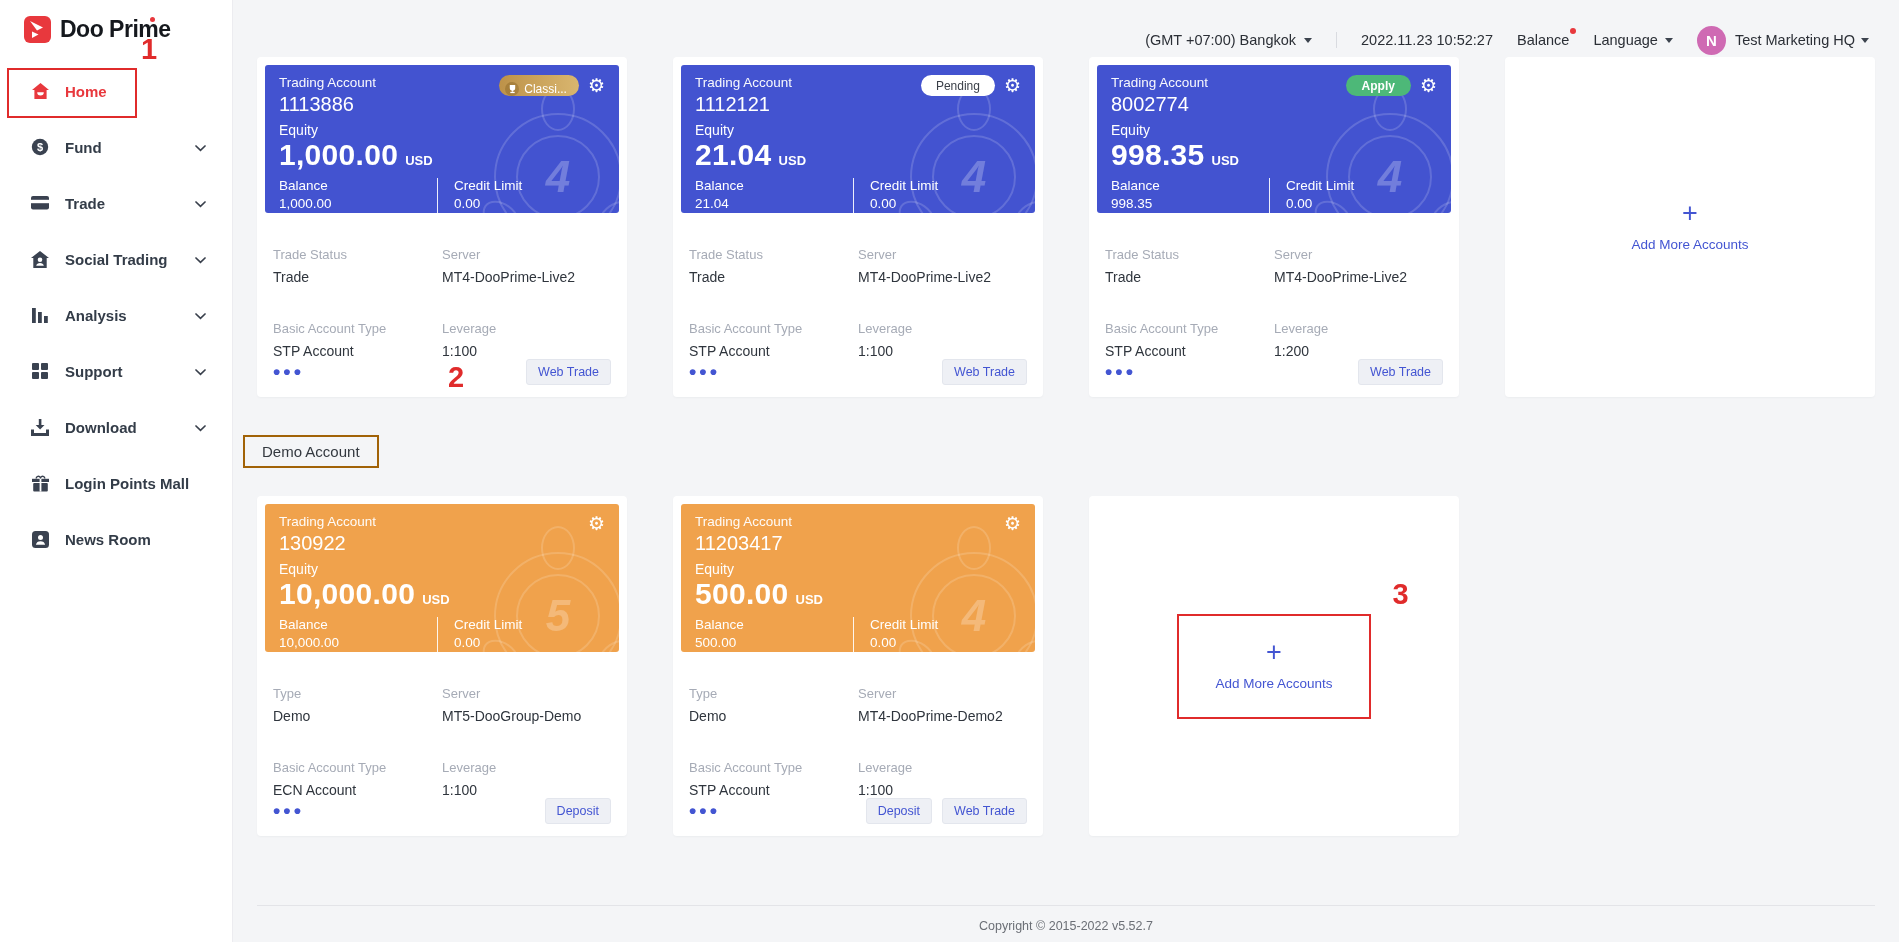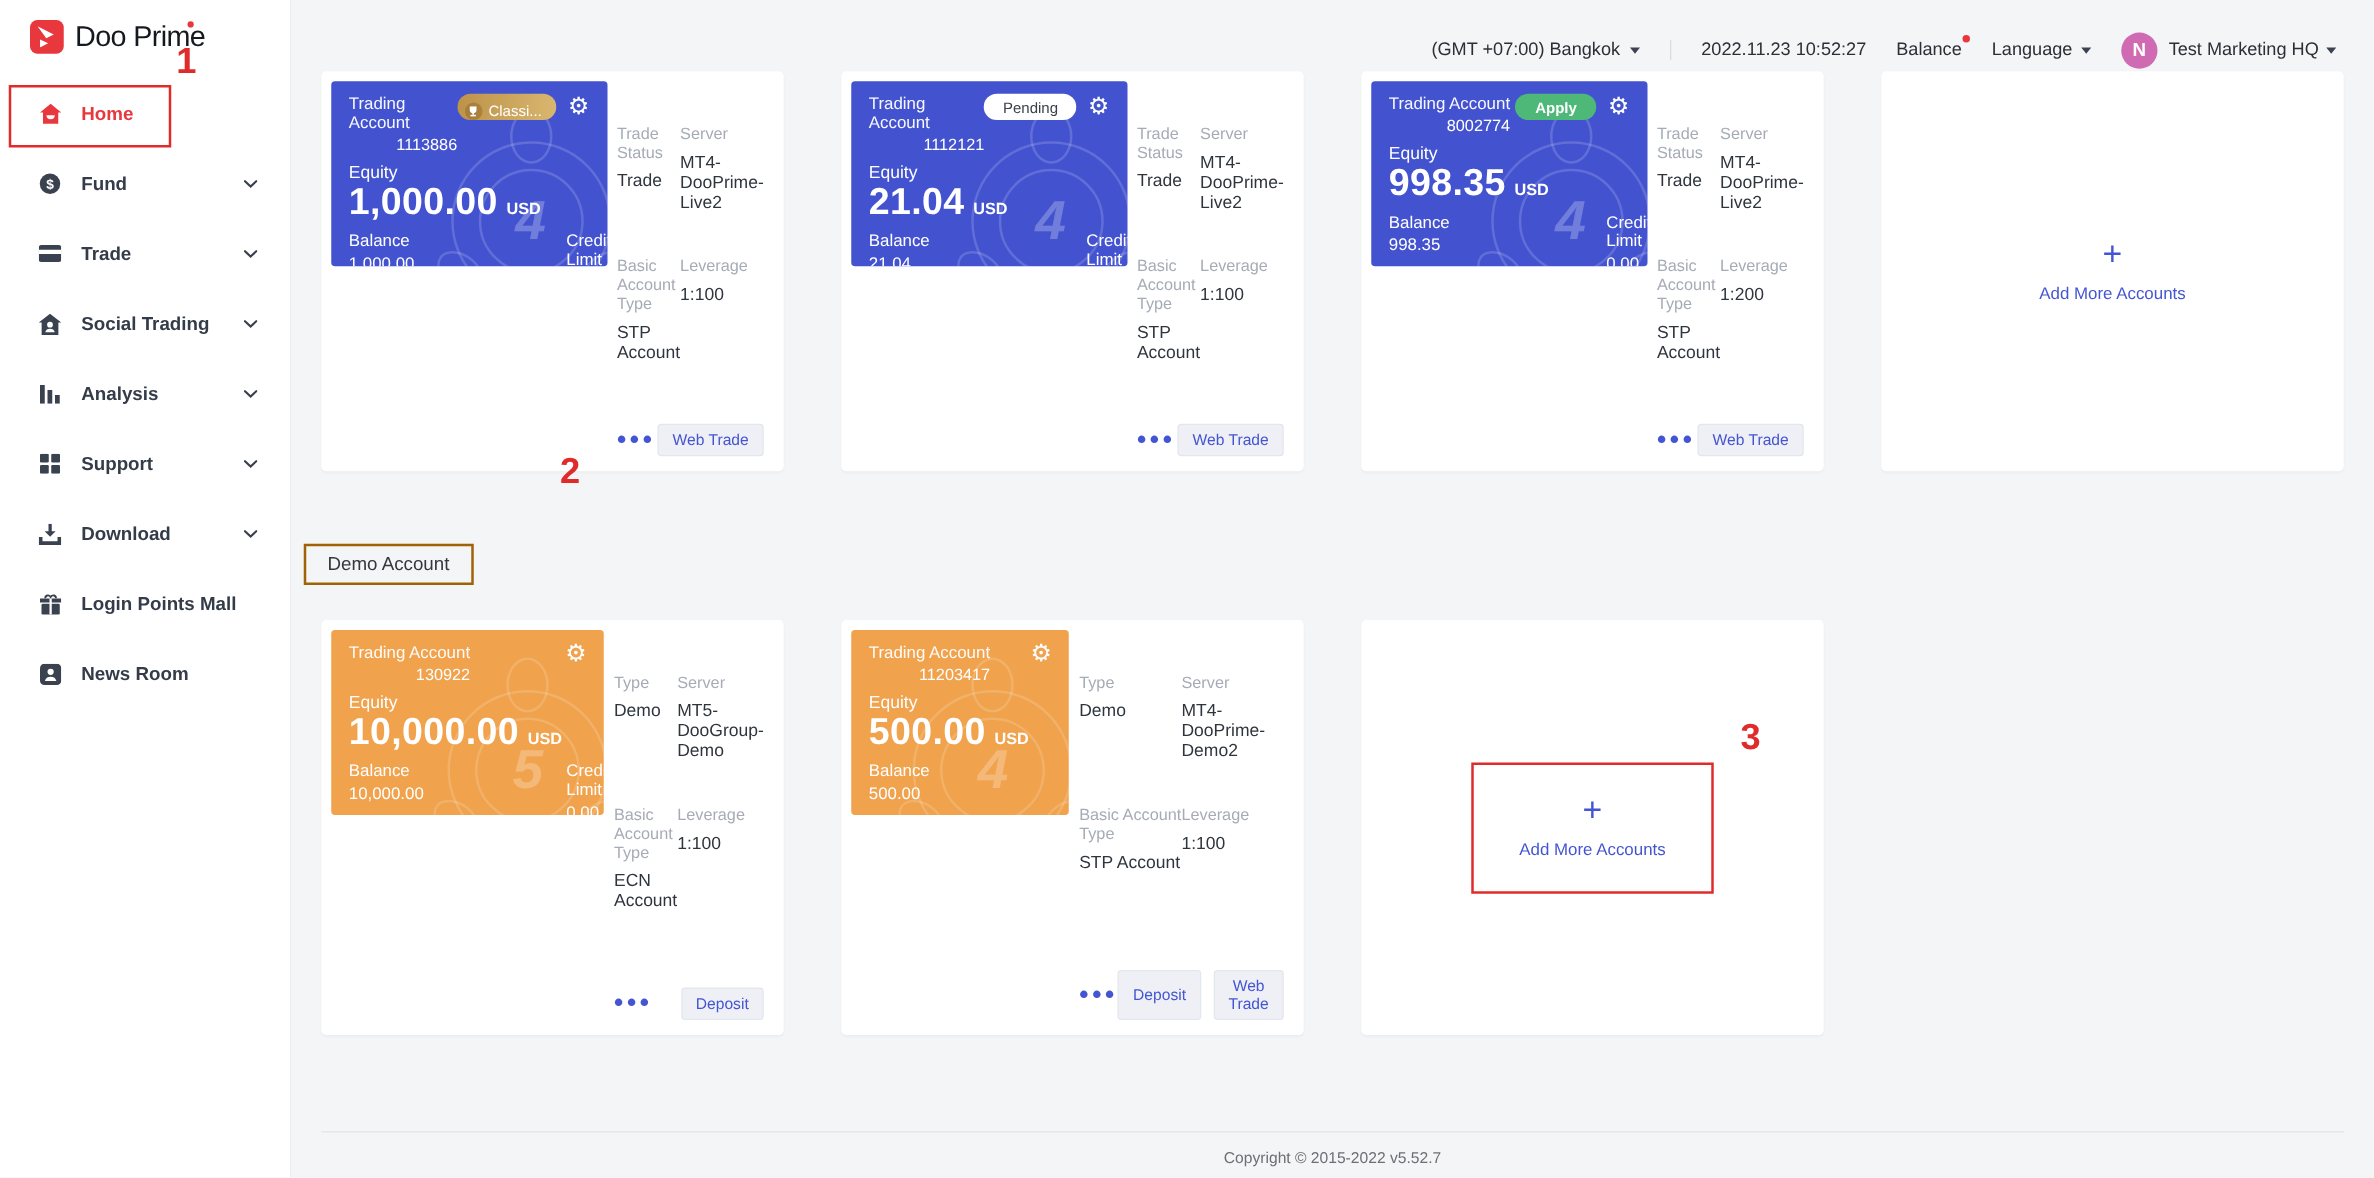--- a/index.html
+++ b/index.html
@@ -13,21 +13,21 @@
   }
 
   
   .sidebar {
     position:absolute; left:0; top:0; width:233px; height:942px;
     background:#fff; border-right:1px solid #ececf0; z-index:5;
   }
   .logo { display:flex; align-items:center; gap:9px; margin:16px 0 0 24px; position:relative; }
   .logo-mark { width:27px; height:27px; background:#e8383d; border-radius:6px; position:relative; flex:0 0 27px; }
   .logo-mark svg { position:absolute; left:6px; top:5px; }
-  .logo-text { font-size:23px; font-weight:400; color:#15181d; letter-spacing:-0.5px; }
+  .logo-text { font-size:23px; font-weight:700; color:#15181d; letter-spacing:-0.5px; }
   .logo-idot { position:absolute; left:126px; top:1px; width:5px; height:5px; border-radius:50%; background:#e8383d; }
 
   .nav { margin-top:20px; }
   .nav-item { height:56px; display:flex; align-items:center; padding-left:30px; gap:15px; position:relative; cursor:pointer; }
   .nav-ico { width:20px; display:flex; justify-content:center; align-items:center; }
   .nav-label { font-size:15px; font-weight:700; color:#333c48; }
   .nav-item.active .nav-label { color:#e8383d; }
   .nav-chev { position:absolute; right:26px; top:50%; transform:translateY(-50%); }
 
   
@@ -51,28 +51,28 @@
   .avatar { width:29px; height:29px; border-radius:50%; background:#cf6ab3; color:#fff; font-size:15px; font-weight:700; display:flex; align-items:center; justify-content:center; }
   .user .caret { margin-left:-3px; }
   .user-name { font-weight:400; }
 
   
   .content { position:absolute; left:233px; right:0; top:48px; bottom:0; padding:9px 24px 0 24px; }
   .grid { display:grid; grid-template-columns:repeat(4,370px); gap:46px; }
   .row1 { height:320px; }
   .row2 { height:332px; margin-top:26px; }
 
-  .card { background:#fff; border-radius:4px; padding:8px; box-shadow:0 1px 2px rgba(30,40,60,.04); display:flex; flex-direction:row; }
+  .card { background:#fff; border-radius:4px; padding:8px; box-shadow:0 1px 2px rgba(30,40,60,.04); display:flex; flex-direction:column; }
   .card-head { height:148px; border-radius:3px; padding:10px 14px; color:#fff; position:relative; overflow:hidden; }
   .card-head.blue { background:#4353d0; }
   .card-head.orange { background:#f0a24c; }
 
   .head-top { display:flex; justify-content:space-between; align-items:flex-start; position:relative; z-index:2; }
   .acct-label { font-size:13.5px; opacity:.96; }
-  .acct-number { font-size:13px; margin-top:3px;text-align:right; }
+  .acct-number { font-size:20px; margin-top:3px; }
   .head-right { display:flex; align-items:center; gap:9px; }
   .gear { font-family:"DejaVu Sans", sans-serif; font-size:19px; line-height:1; color:#fff; cursor:pointer; }
 
   .badge { height:21px; border-radius:11px; display:flex; align-items:center; font-size:12px; padding:0 12px; gap:5px; cursor:pointer; }
   .badge.gold { background:linear-gradient(90deg,#bd9249,#d9b66f); color:#fff; padding-left:6px;align-items:flex-end; }
   .badge.white { background:#fff; color:#3a3f48; padding:0 15px; }
   .badge.green { background:#4db878; color:#fff; font-weight:700; padding:0 16px; }
   .badge-ico { width:14px; height:14px; border-radius:50%; background:rgba(120,85,25,.35); display:flex; align-items:center; justify-content:center; }
 
   .eq-label { font-size:14px; margin-top:6px; position:relative; z-index:2; }

